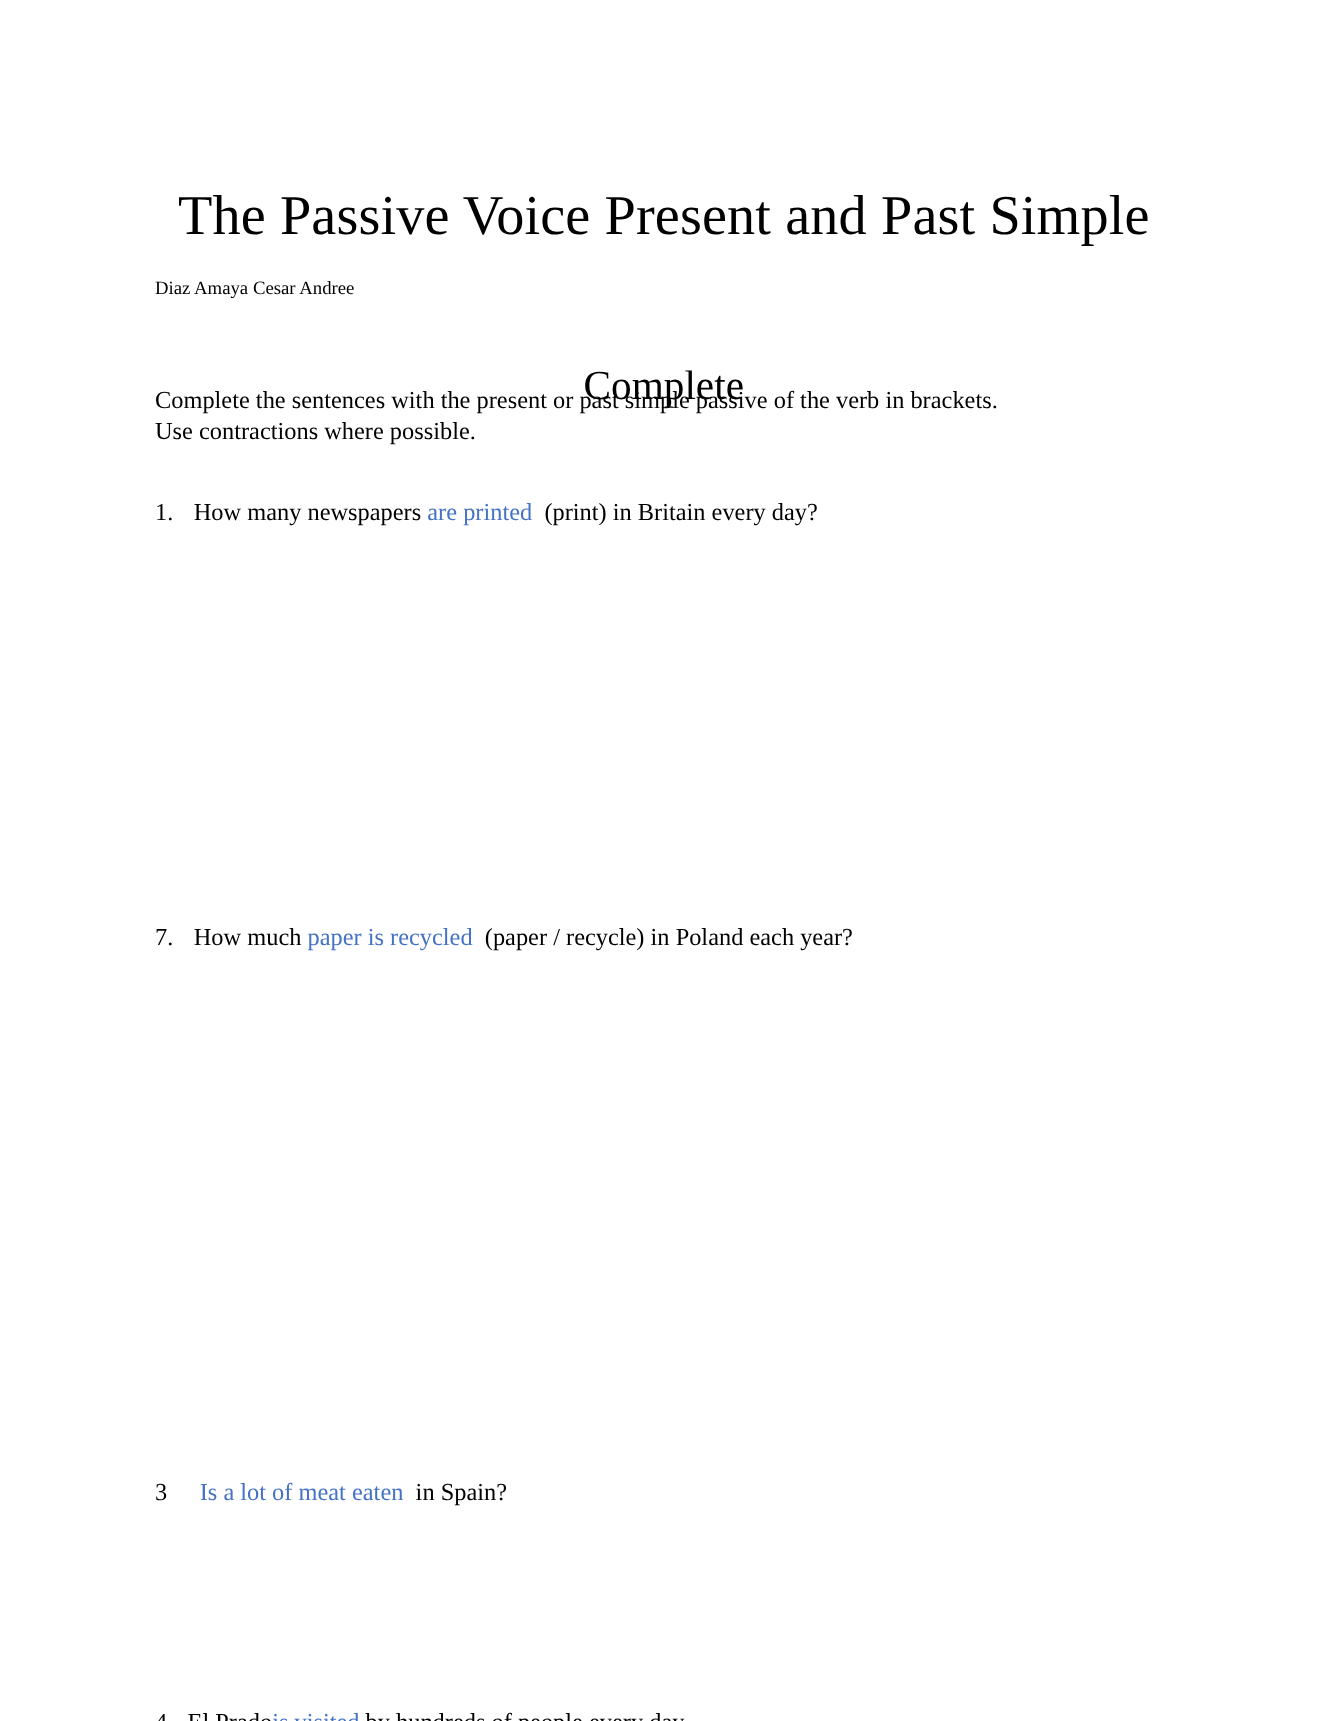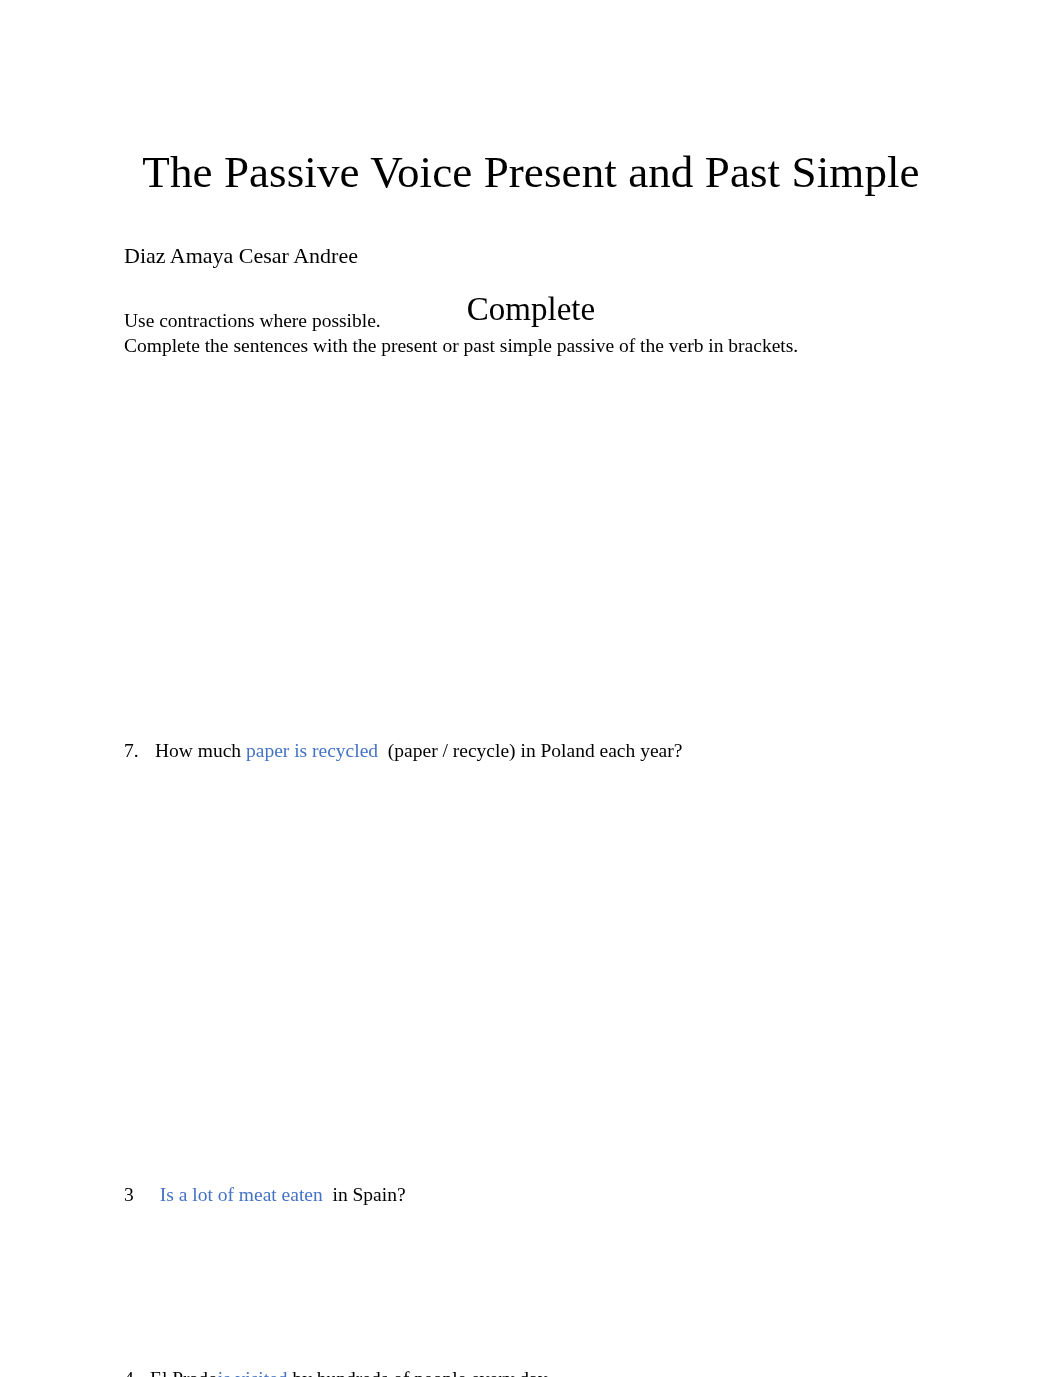--- a/index.html
+++ b/index.html
@@ -38,24 +38,23 @@
     line-height: 1.08;
     letter-spacing: 0.1px;
     color: #000;
   }
 
   
   .author {
     position: absolute;
     left: 124px;
     top: 222px;
-    font-size: 22px;
+    font-size: 15px;
     line-height: 1.25;
     color: #000;
-    margin-top: 20px;
   }
 
   
   .section-heading {
     position: absolute;
     left: 0;
     right: 0;
     top: 264px;
     text-align: center;
     font-size: 33px;
@@ -118,24 +117,25 @@
 
 <div class="page">
 
   <h1 class="doc-title">The Passive Voice Present and Past Simple</h1>
 
   <div class="author">Diaz Amaya Cesar Andree</div>
 
   <h2 class="section-heading">Complete</h2>
 
   <div class="instructions">
+    <span class="line">Complete the sentences with the present or past simple passive of the verb in brackets.</span>
     <span class="line">Use contractions where possible.</span>
-    <span class="line">Complete the sentences with the present or past simple passive of the verb in brackets.</span>
   </div>
 
+  <p class="item item-1"><span class="num">1.</span><span class="txt">How many newspapers </span><span class="answer">are printed</span><span class="txt">  (print) in Britain every day?</span></p>
 
 
   <p class="item item-7"><span class="num">7.</span><span class="txt">How much </span><span class="answer">paper is recycled</span><span class="txt">  (paper / recycle) in Poland each year?</span></p>
 
 
   <p class="item sec2 sec2-3"><span class="num">3</span><span class="txt">  </span><span class="answer">Is a lot of meat eaten</span><span class="txt">  in Spain?</span></p>
 
   <p class="item sec2 sec2-4"><span class="num">4</span><span class="txt">El Prado</span><span class="answer">is visited</span><span class="txt"> by hundreds of people every day.</span></p>
 
 </div>

